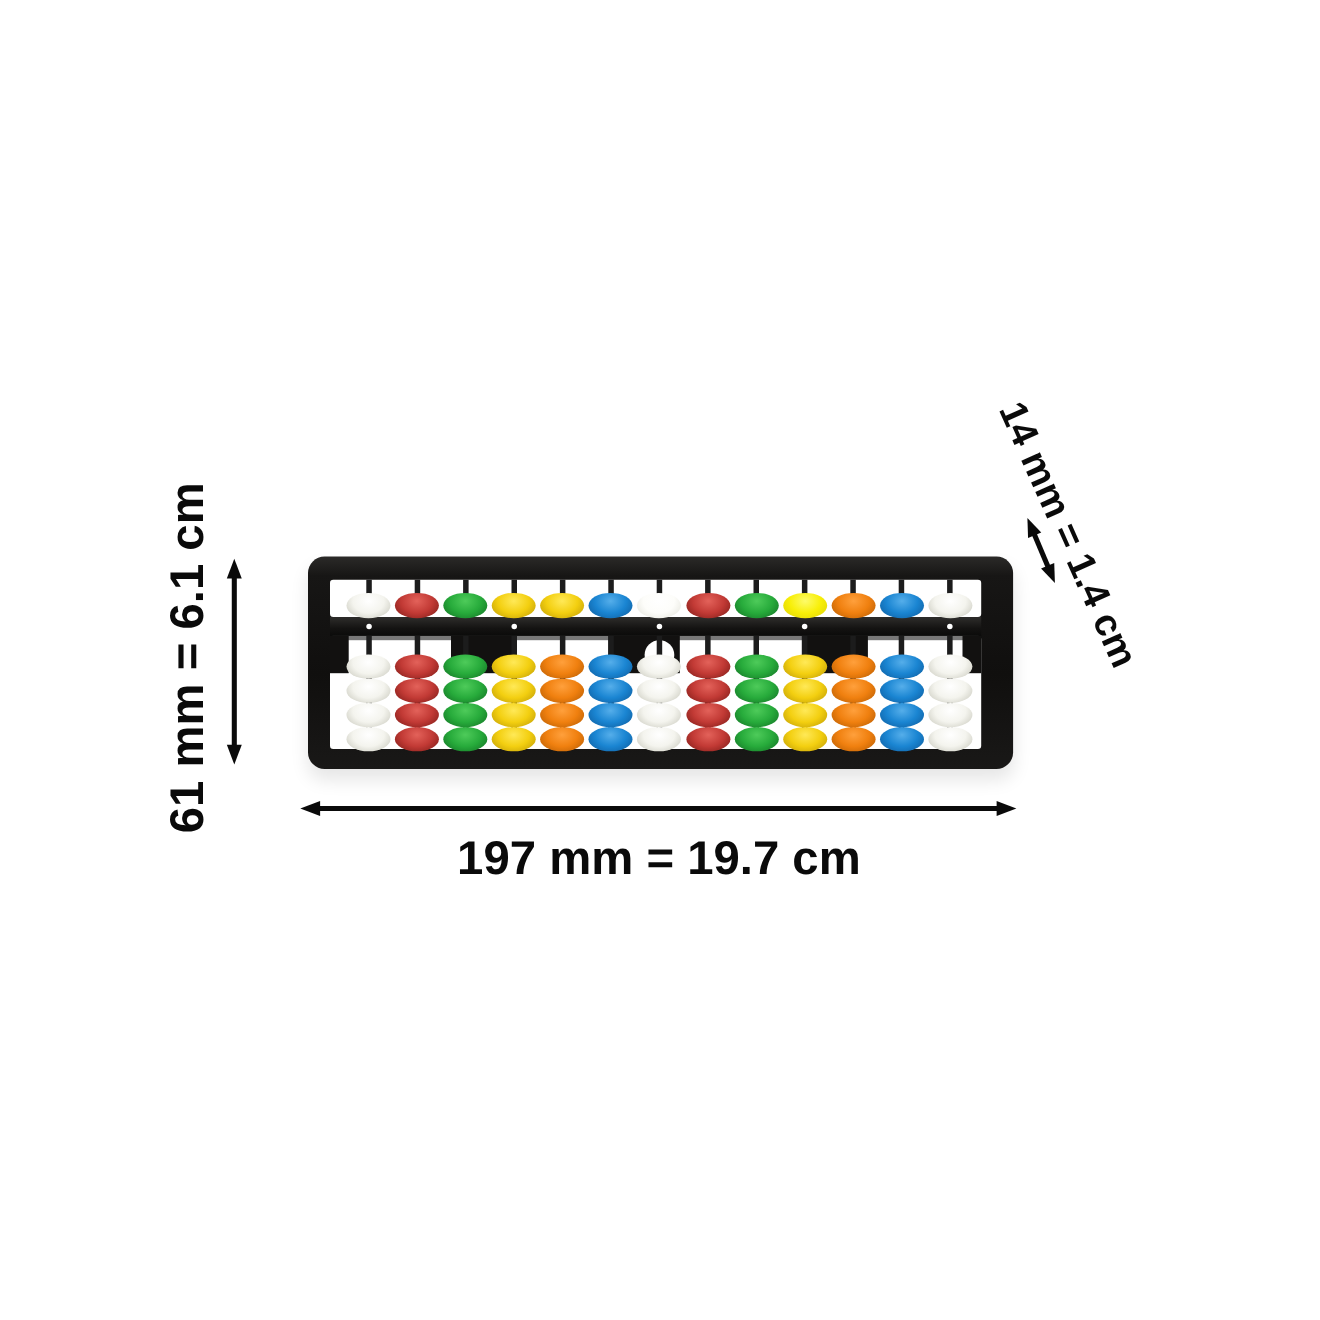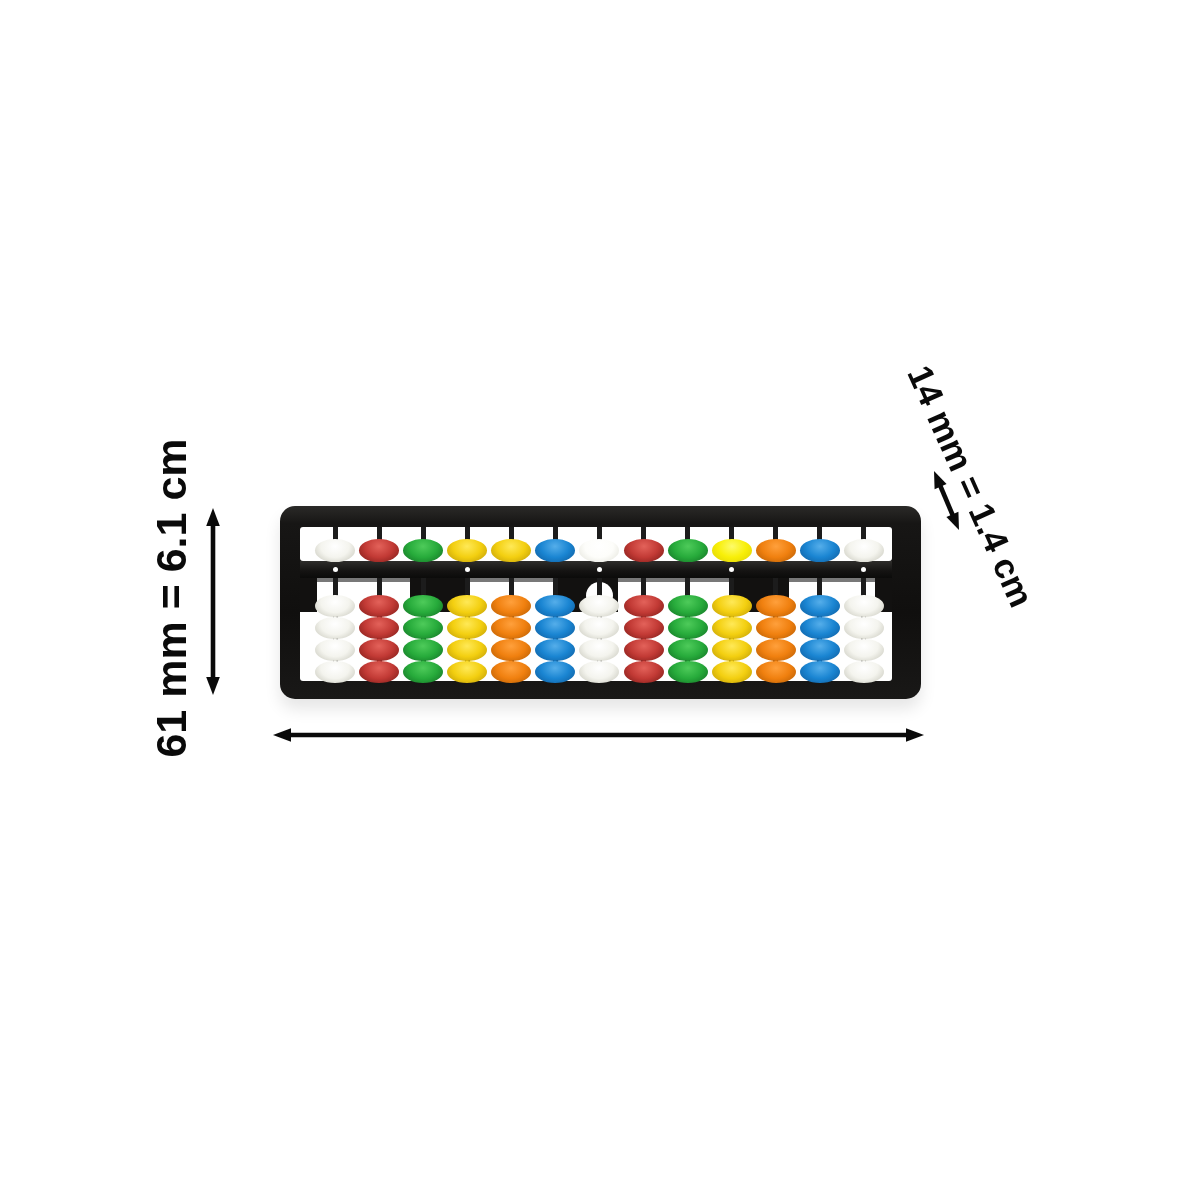--- a/index.html
+++ b/index.html
@@ -166,14 +166,15 @@
       <polygon points="924,735 906,728.2 906,741.8" fill="#0a0a0a"></polygon>
     </g>
     <g>
       <line x1="939.1" y1="483" x2="953.9" y2="518" stroke="#0a0a0a" stroke-width="4.6"></line>
       <polygon points="934,471 946.6,484.1 934.6,489.2" fill="#0a0a0a"></polygon>
       <polygon points="959,530 958.4,511.8 946.4,516.9" fill="#0a0a0a"></polygon>
     </g>
   </svg>
 
   <div class="label label-height">61 mm = 6.1 cm</div>
+  <div class="label label-width">197 mm = 19.7 cm</div>
   <div class="label label-depth">14 mm = 1.4 cm</div>
 </div>
 
 </body></html>

